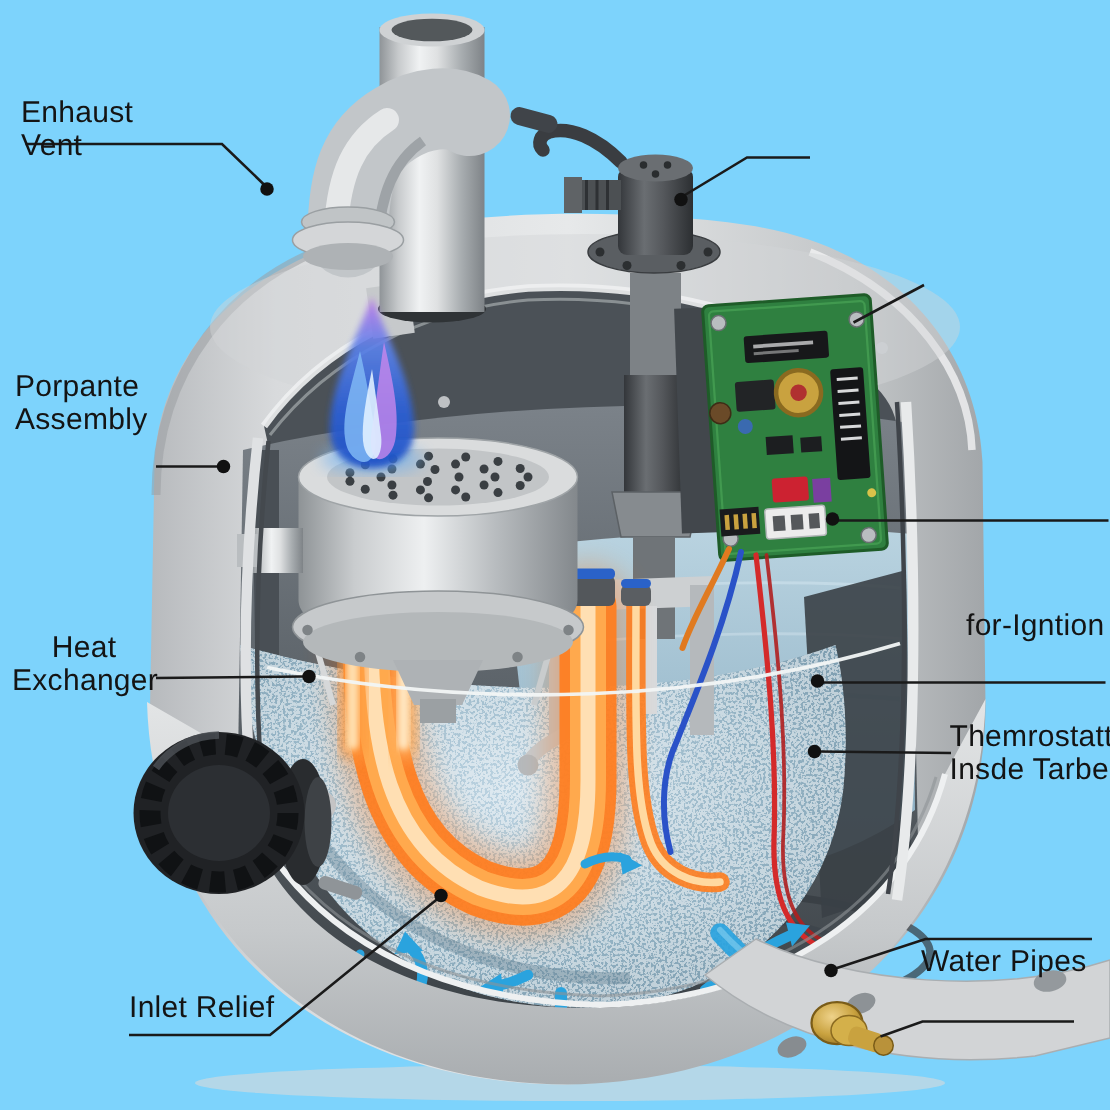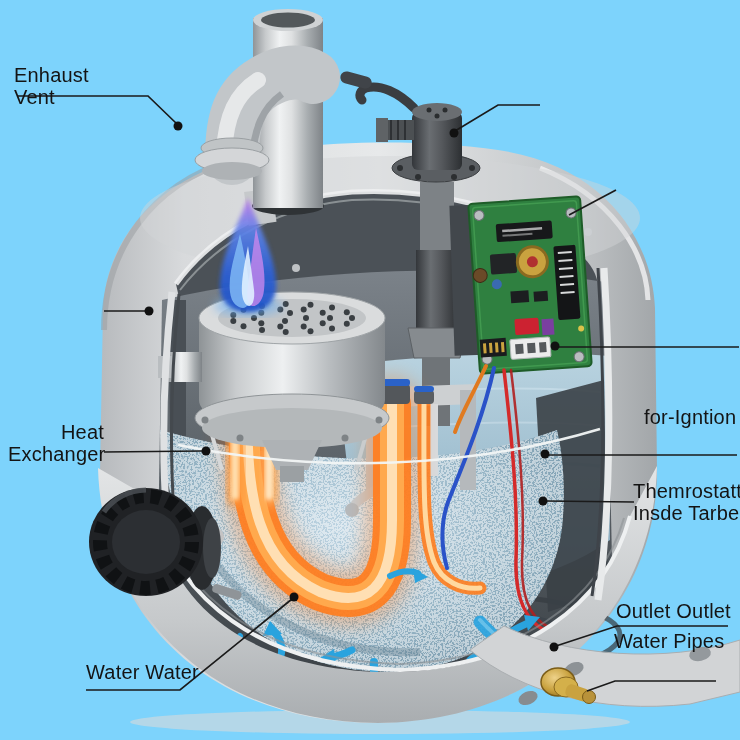--- a/index.html
+++ b/index.html
@@ -2,21 +2,21 @@
 <html><head>
 <meta charset="utf-8">
 <style>
   html,body{margin:0;padding:0;background:#fff;}
   #canvas{position:relative;width:740px;height:740px;background:#7dd3fc;overflow:hidden;
           font-family:Liberation Sans, sans-serif;}
   #scene,#leaders{position:absolute;left:0;top:0;}
   #leaders{pointer-events:none;}
   .lbl{position:absolute;font-size:20px;line-height:1.12;color:#141414;
        white-space:pre-line;letter-spacing:.2px;}
-  .lbl-center{text-align:right;}
+  .lbl-center{text-align:center;}
 </style>
 </head>
 <body>
 
 <div id="canvas">
 
 <svg id="scene" width="740" height="740" viewBox="0 0 740 740">
   <defs>
     <linearGradient id="gPipeH" x1="0" y1="0" x2="1" y2="0">
       <stop offset="0" stop-color="#8f9498"></stop>
@@ -399,22 +399,23 @@
     <circle cx="555" cy="346" r="4.5"></circle>
     <circle cx="545" cy="454" r="4.5"></circle>
     <circle cx="543" cy="501" r="4.5"></circle>
     <circle cx="554" cy="647" r="4.5"></circle>
     <circle cx="294" cy="597" r="4.5"></circle>
   </g>
 </svg>
 
 <div class="lbl" style="left:14px;top:64px">Enhaust
 Vent</div>
+<div class="lbl" style="left:10px;top:247px">Porpante
+Assembly</div>
 <div class="lbl lbl-center" style="left:8px;top:421px;width:96px">Heat
 Exchanger</div>
 <div class="lbl" style="left:644px;top:406px">for-Igntion</div>
 <div class="lbl" style="left:633px;top:480px">Themrostatt
 Insde Tarbe</div>
-<div class="lbl" style="left:616px;top:600px">Outlet Outlet</div>
 <div class="lbl" style="left:614px;top:630px">Water Pipes</div>
-<div class="lbl" style="left:86px;top:661px">Water Water</div>
+<div class="lbl" style="left:86px;top:661px">Inlet Relief</div>
 
 </div>
 
 </body></html>

